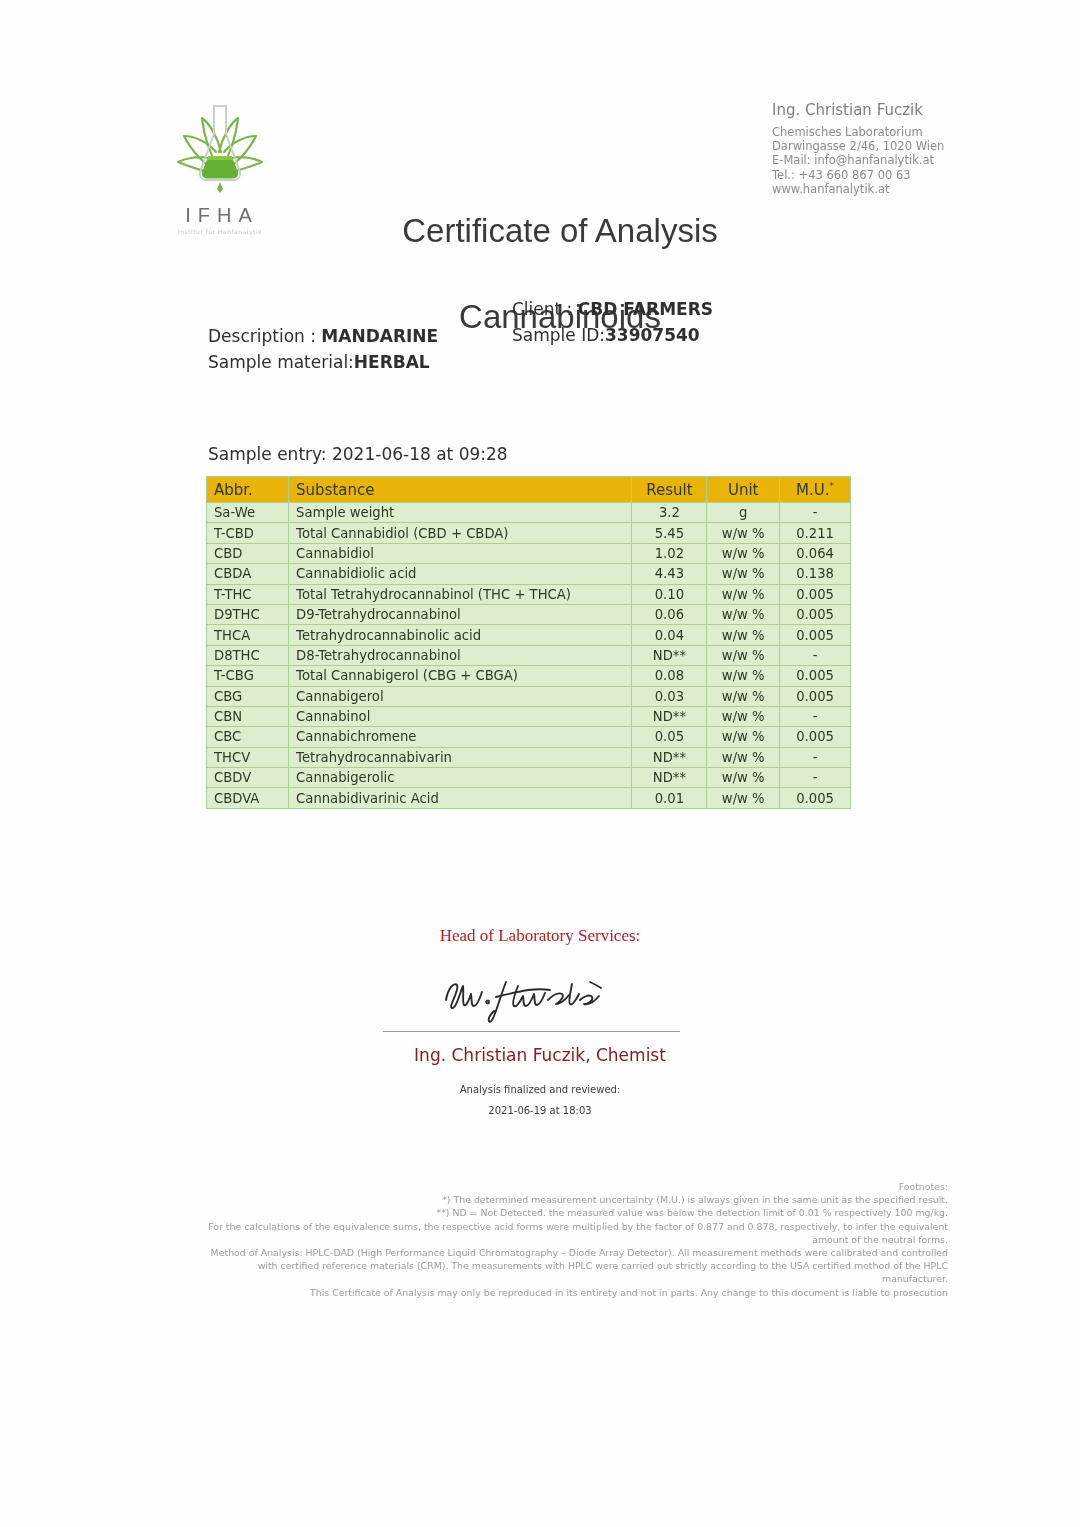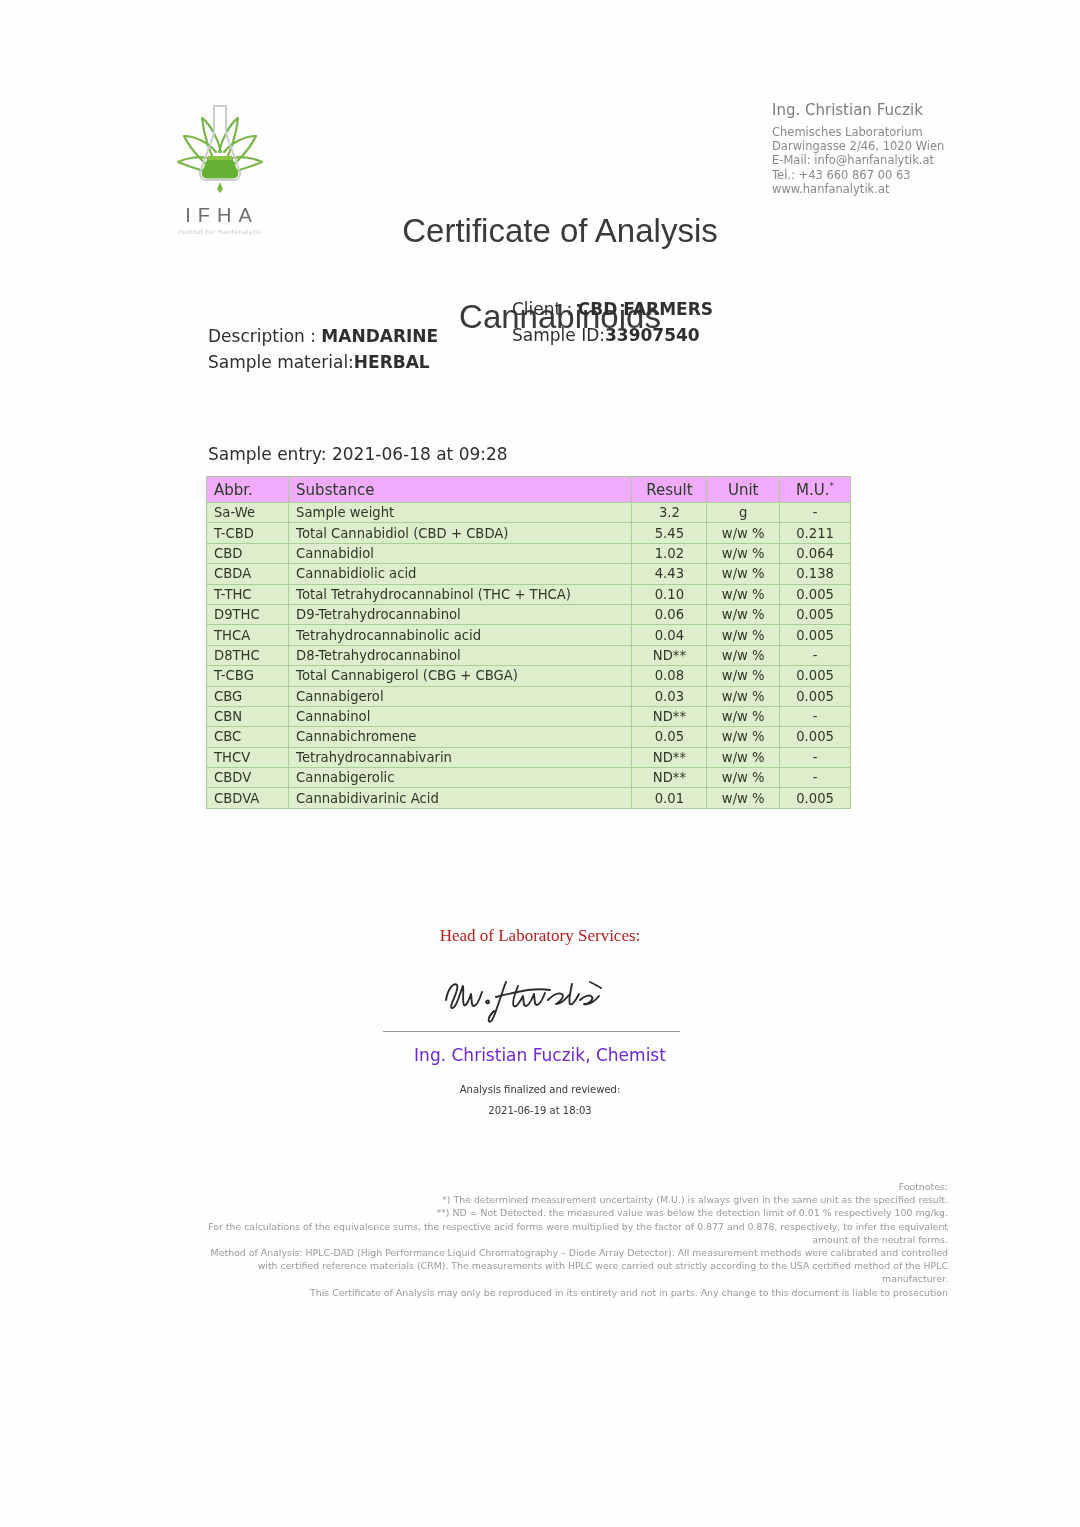--- a/index.html
+++ b/index.html
@@ -119,21 +119,21 @@
   .coa-table th, .coa-table td {
     border: 1px solid #a9cf96;
     padding: 0 7px;
     height: 19.4px;
     font-weight: 400;
     text-align: left;
     vertical-align: middle;
     background: #ddeecd;
   }
   .coa-table thead th {
-    background: #f0abfc;
+    background: #eab308;
     font-size: 15px;
     height: 25px;
     color: #2c3b28;
   }
   .col-abbr   { width: 72px; }
   .col-sub    { width: 368px; }
   .col-res    { width: 63px; text-align: center !important; }
   .col-unit   { width: 64px; text-align: center !important; }
   .col-mu     { width: 60px; text-align: center !important; }
   .coa-table thead .col-res,
@@ -165,21 +165,21 @@
     width: 297px;
     height: 1px;
     background: #9a9a9a;
   }
   .sig-name {
     position: absolute;
     left: 0; right: 0;
     top: 1045px;
     text-align: center;
     font-size: 17px;
-    color: #6d28d9;
+    color: #7f1d1d;
   }
   .sig-final {
     position: absolute;
     left: 0; right: 0;
     top: 1079px;
     text-align: center;
     font-size: 10px;
     line-height: 21px;
     color: #3a3a3a;
   }

